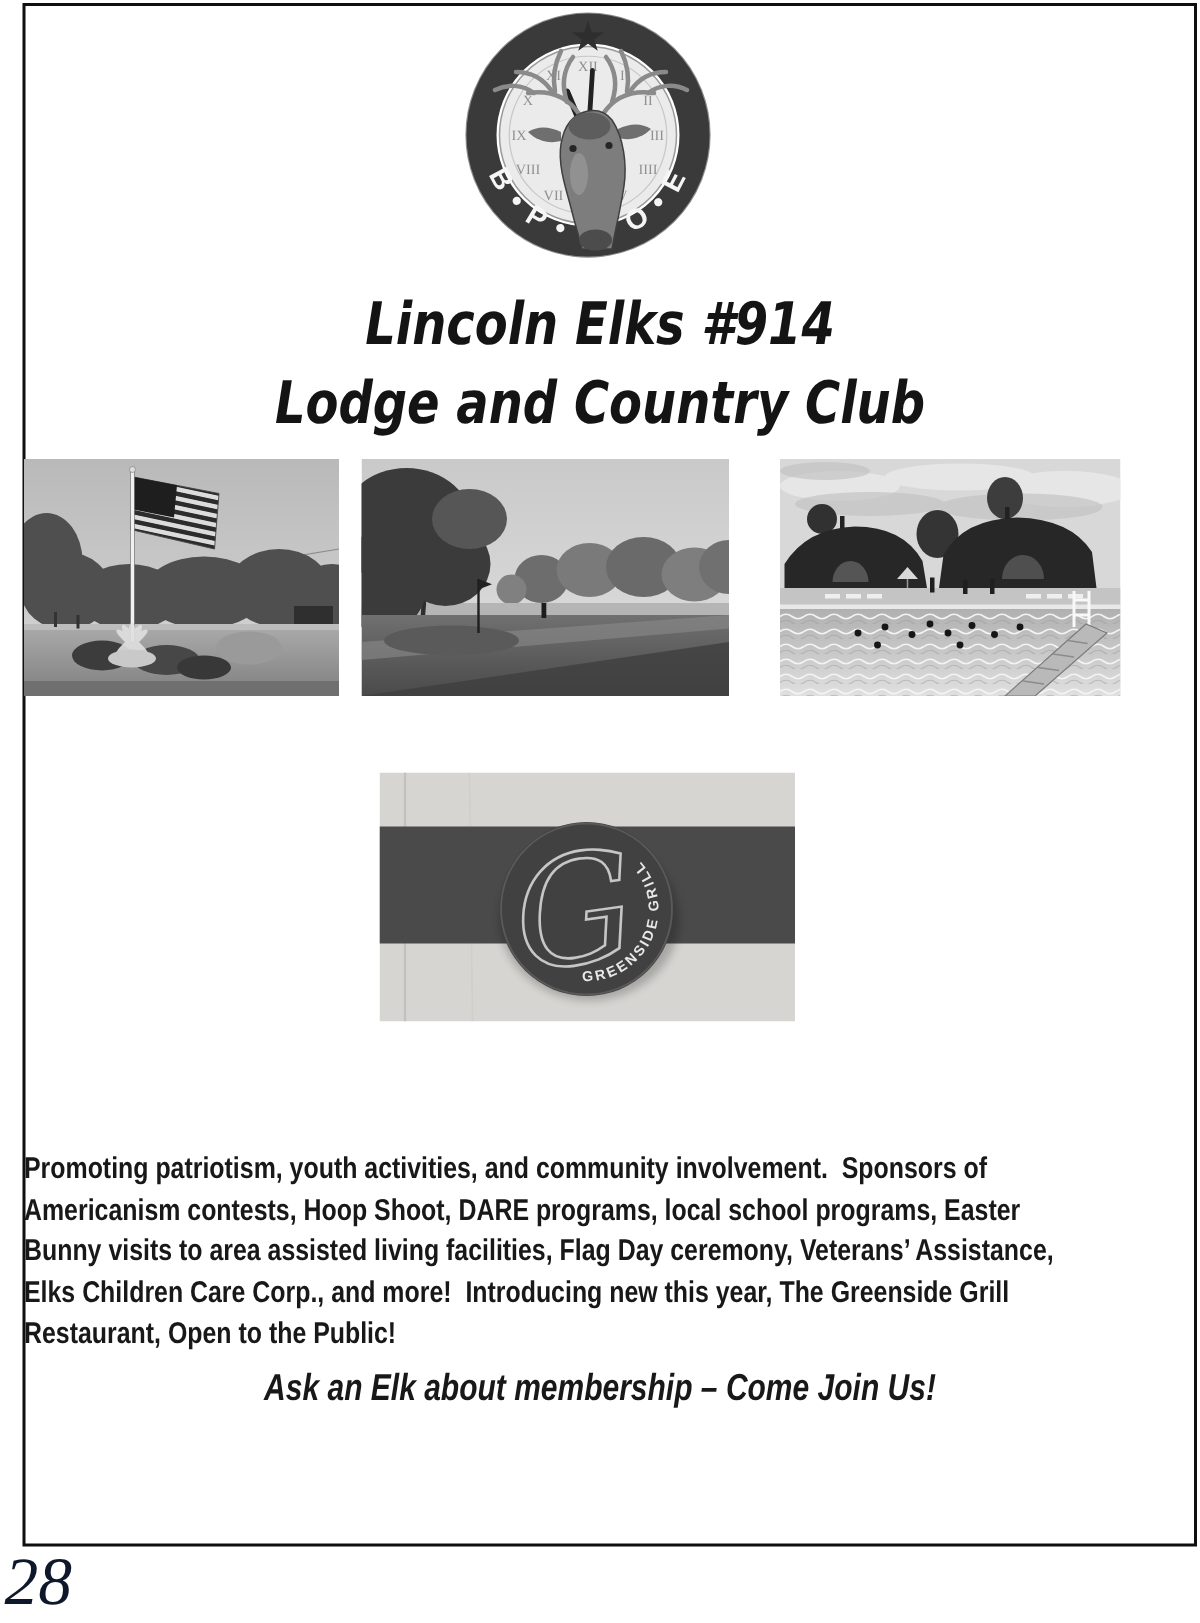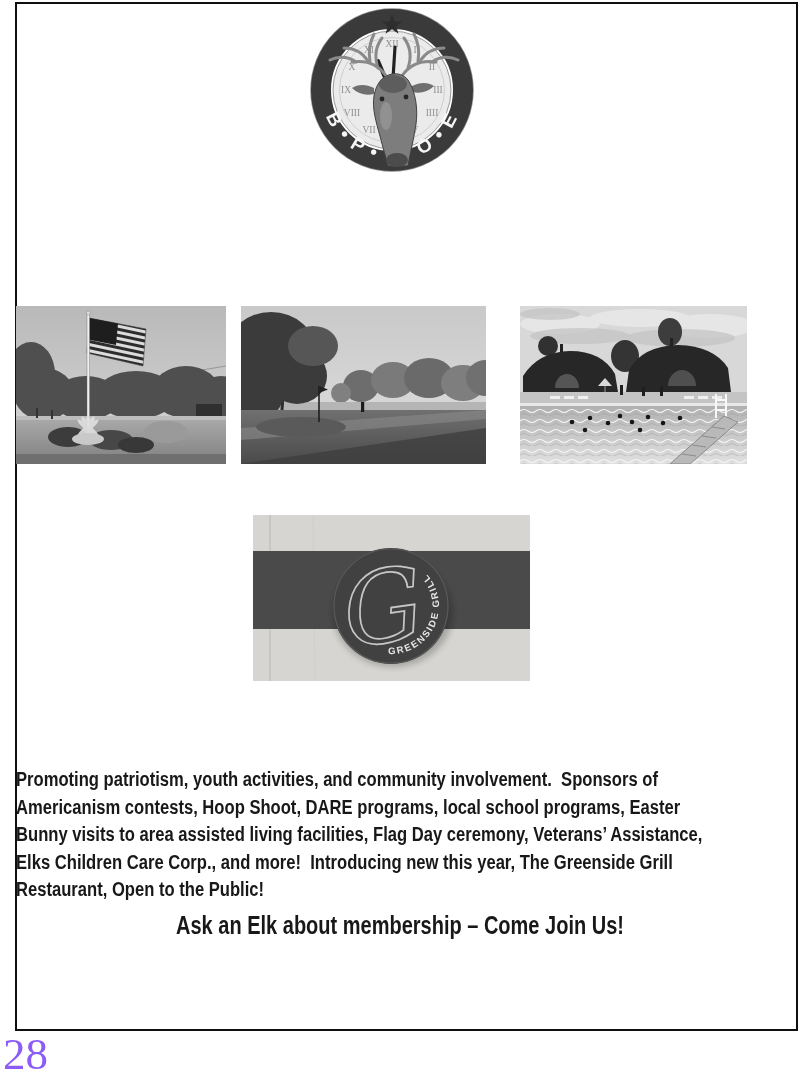--- a/index.html
+++ b/index.html
@@ -26,32 +26,32 @@
   .tags { position:absolute; left:0; top:704px; width:100%;
           font-weight:bold; font-size:21px; line-height:27.5px; }
   .tag  { transform:scaleX(.88); text-align:center; white-space:pre; }
 
   .bodytext { position:absolute; left:16px; top:766px; font-weight:bold;
               font-size:20px; line-height:27.5px; transform:scaleX(.83);
               transform-origin:0 0; }
   .bline { white-space:pre; }
 
   .member { position:absolute; left:0; top:908px; width:100%;
-            font-weight:bold; font-size:25px; line-height:34px; }
+            font-weight:bold; font-style:italic; font-size:25px; line-height:34px; }
   .member .tline { transform:scaleX(.80); }
 
   .addr { position:absolute; left:0; top:944px; width:100%;
           font-weight:bold; font-size:23px; line-height:32px; }
   .addr .tline { transform:scaleX(.80); }
   .addr sup { font-size:60%; font-weight:bold; position:relative; top:-0.55em;
               vertical-align:baseline; }
 
   .pagenum { position:absolute; left:3px; top:1031px;
              font-family:"Liberation Serif", serif; font-size:45px; line-height:1.05;
-             color:#8b5cf6; }
+             color:#0f172a;font-style:italic; }
 </style>
 </head>
 <body>
 
 <div class="page">
   <div class="frame"></div>
 
   <svg class="bpoe" viewBox="0 0 168 168">
     <circle cx="84" cy="86" r="81" fill="none" stroke="#8d8d8d" stroke-width="1.5"></circle>
     <circle cx="84" cy="86" r="71" fill="none" stroke="#3a3a3a" stroke-width="20"></circle>
@@ -100,20 +100,24 @@
       <path d="M104 82 C112 78 120 78 126 82 C120 88 112 90 104 88 Z" fill="#6f6f6f"></path>
       <path d="M84 70 C74 72 68 80 66 92 C64 104 68 118 72 132 C75 144 78 154 80 162 L100 162 C102 150 106 134 108 120 C110 106 108 88 100 76 C96 71 90 69 84 70 Z" fill="#7d7d7d" stroke="#3f3f3f" stroke-width="1"></path>
       <ellipse cx="85" cy="80" rx="14" ry="9" fill="#5d5d5d"></ellipse>
       <ellipse cx="78" cy="112" rx="6" ry="14" fill="#9a9a9a" opacity="0.7"></ellipse>
       <ellipse cx="89" cy="156" rx="11" ry="7" fill="#4c4c4c"></ellipse>
       <circle cx="74" cy="95" r="2.4" fill="#262626"></circle>
       <circle cx="98" cy="93" r="2.4" fill="#262626"></circle>
     </g>
   </svg>
 
+  <div class="title">
+    <div class="tline">Lincoln Elks #914</div>
+    <div class="tline">Lodge and Country Club</div>
+  </div>
 
   <div class="photos">
     <svg class="photo photo1" viewBox="0 0 210 158" preserveAspectRatio="none" aria-label="American flag on flagpole with trees and bushes">
       <defs>
         <linearGradient id="sky1" x1="0" y1="0" x2="0" y2="1">
           <stop offset="0" stop-color="#b9b9b9"></stop>
             <stop offset="1" stop-color="#d8d8d8"></stop>
         </linearGradient>
         <linearGradient id="grass1" x1="0" y1="0" x2="0" y2="1">
           <stop offset="0" stop-color="#a8a8a8"></stop>

